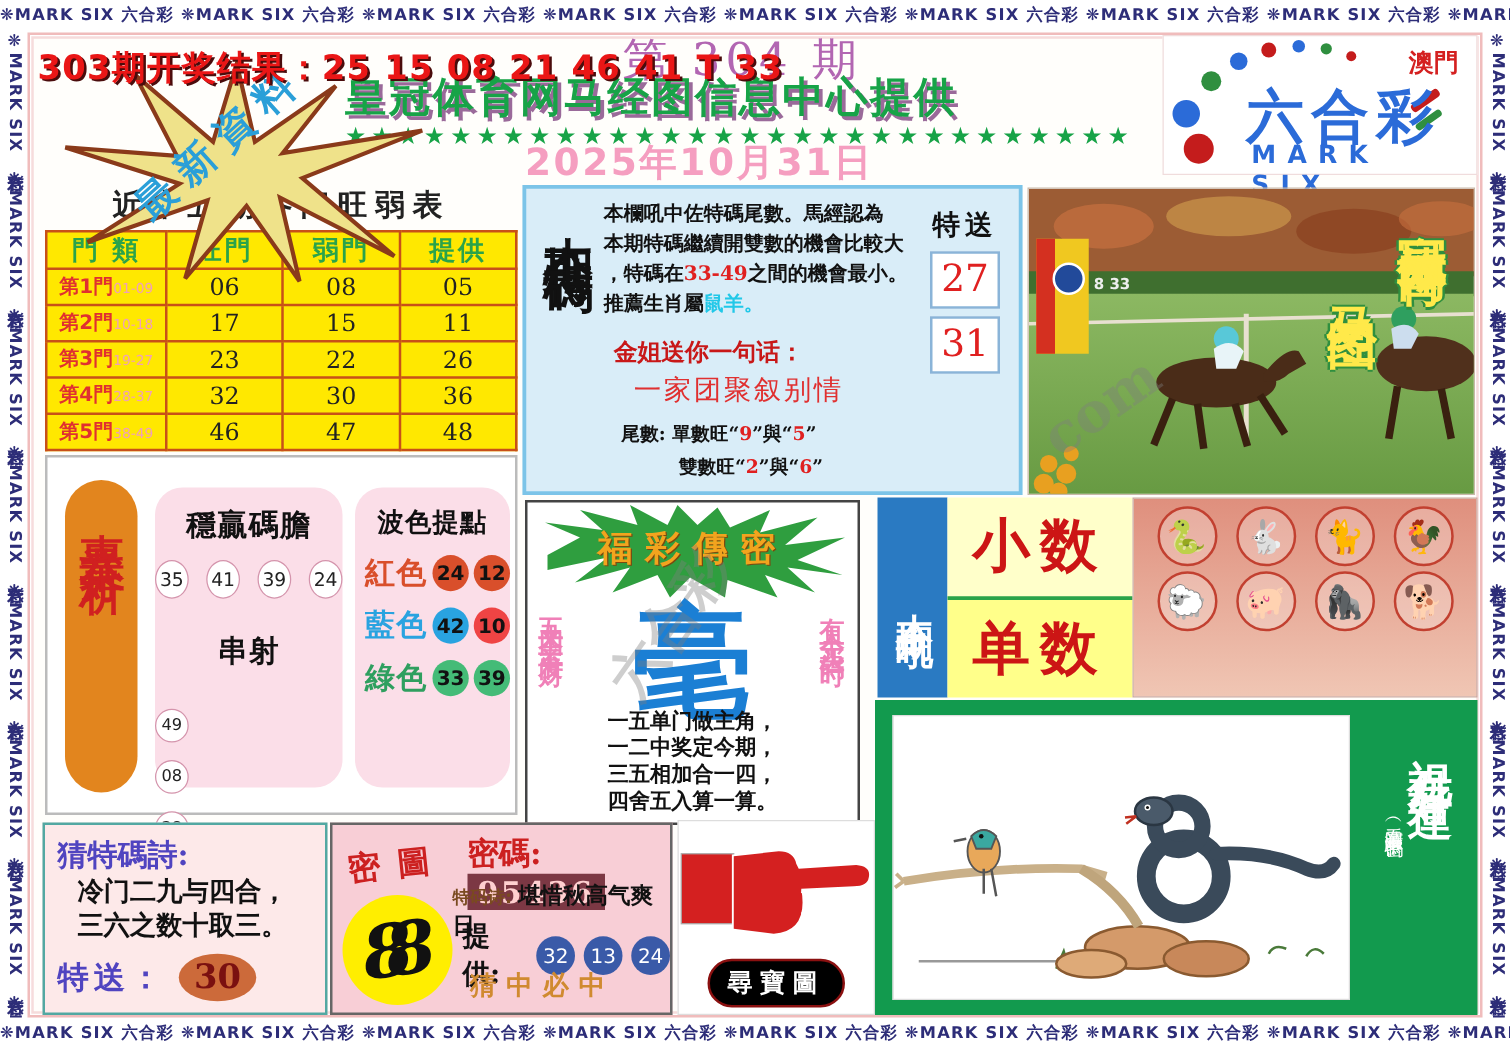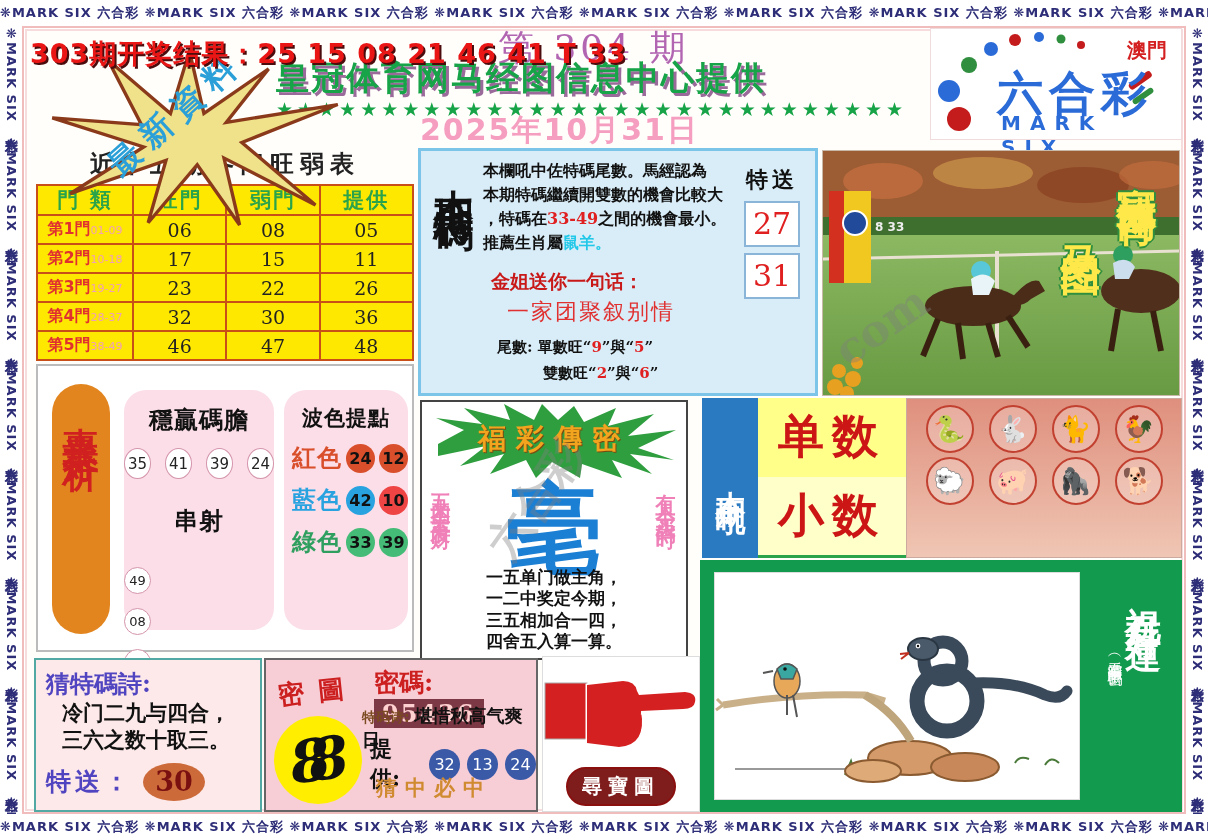--- a/index.html
+++ b/index.html
@@ -182,21 +182,21 @@
   .mt-provide { position:absolute; left:104px; top:74px; display:flex; align-items:center; gap:7px; }
   .mt-provide-label { font-size:22px; font-weight:bold; color:#111; font-family:"DejaVu Serif", serif; }
   .mt-bluec { width:31px; height:31px; border-radius:50%; background:#3a5aa8; color:#fff; font-size:16px;
               display:flex; align-items:center; justify-content:center; }
   .mt-slogan { position:absolute; left:110px; bottom:8px; font-size:21px; font-weight:bold; color:#d08a30;
                letter-spacing:8px; font-family:"DejaVu Serif", serif; }
 
   
   .treasure { position:absolute; left:542px; top:656px; width:158px; height:156px; background:#fff;
               border:1px solid #ddd; text-align:center; }
-  .tr-pill { display:inline-block; margin-top:6px; background:#7f1d1d; border:2px solid #8a1010;
+  .tr-pill { display:inline-block; margin-top:6px; background:#000000; border:2px solid #8a1010;
              border-radius:20px; color:#fff; font-size:20px; font-weight:bold; padding:4px 14px;
              letter-spacing:6px; font-family:"DejaVu Serif", serif; }
 
   .watermark { position:absolute; color:rgba(125,125,125,.38); font-size:44px; font-weight:bold;
                pointer-events:none; z-index:9; font-family:"DejaVu Serif", serif; }
   .wm1 { left:470px; top:470px; transform:rotate(-55deg); }
   .wm2 { left:830px; top:300px; transform:rotate(-35deg); }
 </style>
 </head>
 <body>
@@ -403,22 +403,22 @@
       <span>三五相加合一四，</span><br>
       <span>四舍五入算一算。</span>
     </div>
   </div>
 
   <div class="benqihou">
     <div class="bq-strip">
       <div class="bq-strip-text">本期吼</div>
     </div>
     <div class="bq-right">
+      <div class="bq-cell top">小数</div>
       <div class="bq-cell bot">单数</div>
-      <div class="bq-cell top">小数</div>
     </div>
   </div>
 
   <div class="bazhao">
     <div class="bz-grid">
       <span class="bz-circle">🐍</span>
       <span class="bz-circle">🐇</span>
       <span class="bz-circle">🐈</span>
       <span class="bz-circle">🐓</span>
       <span class="bz-circle">🐑</span>

